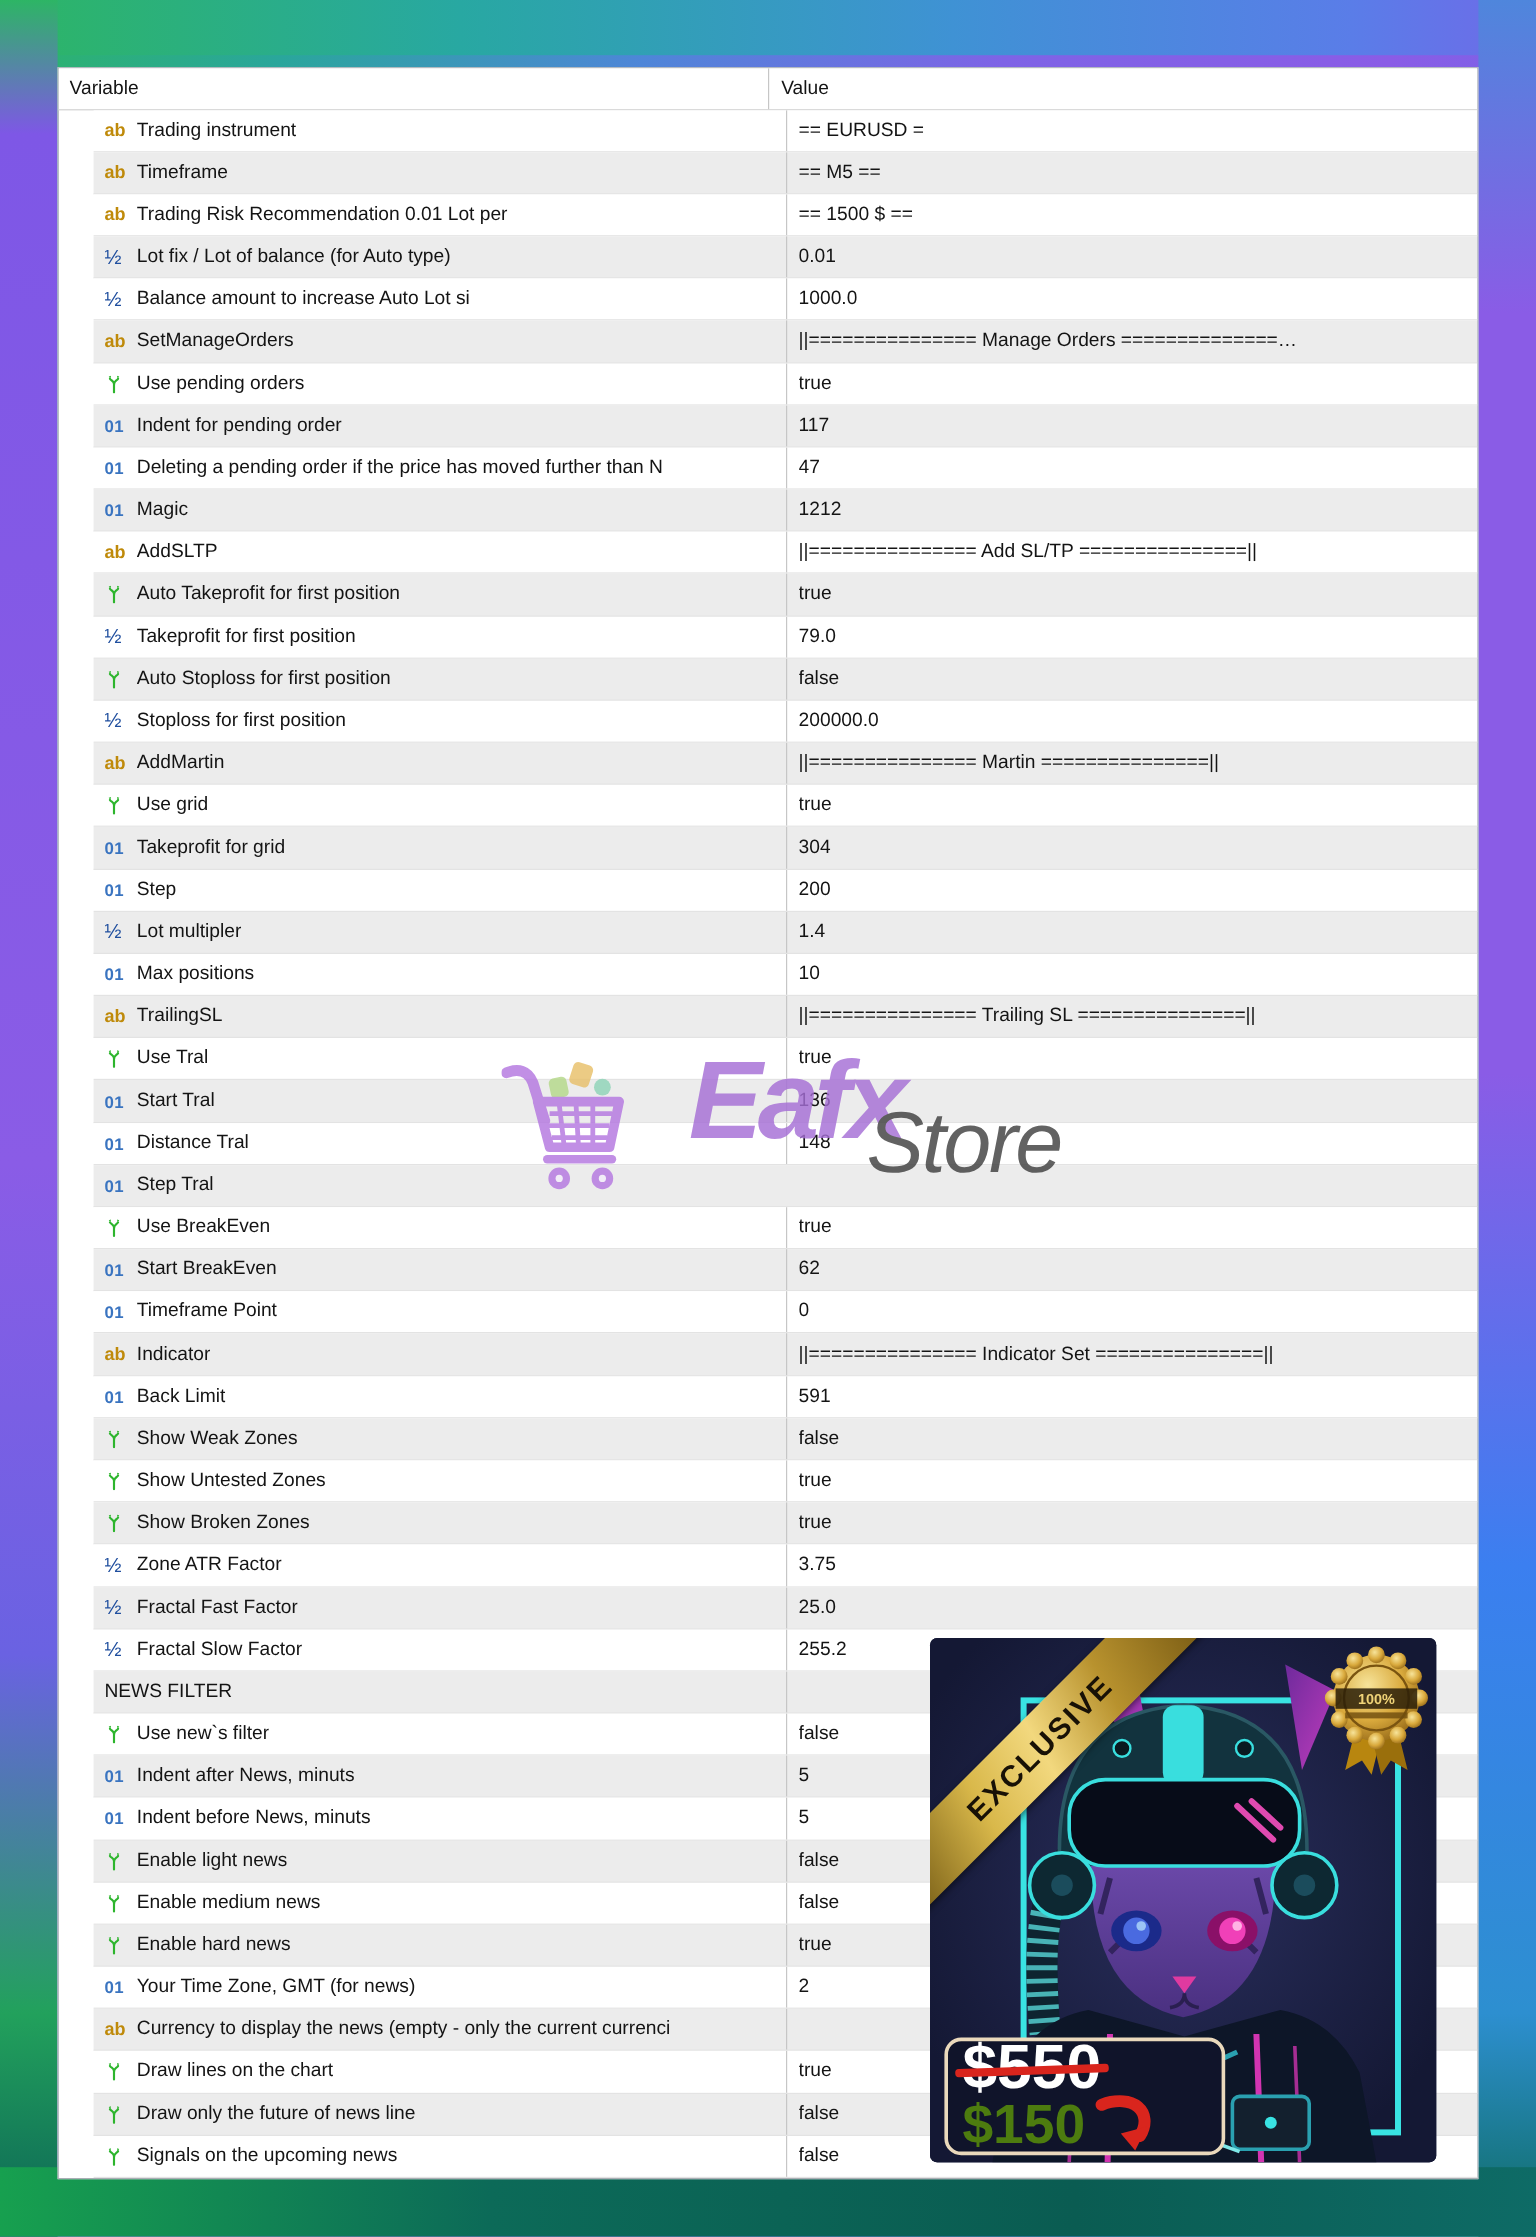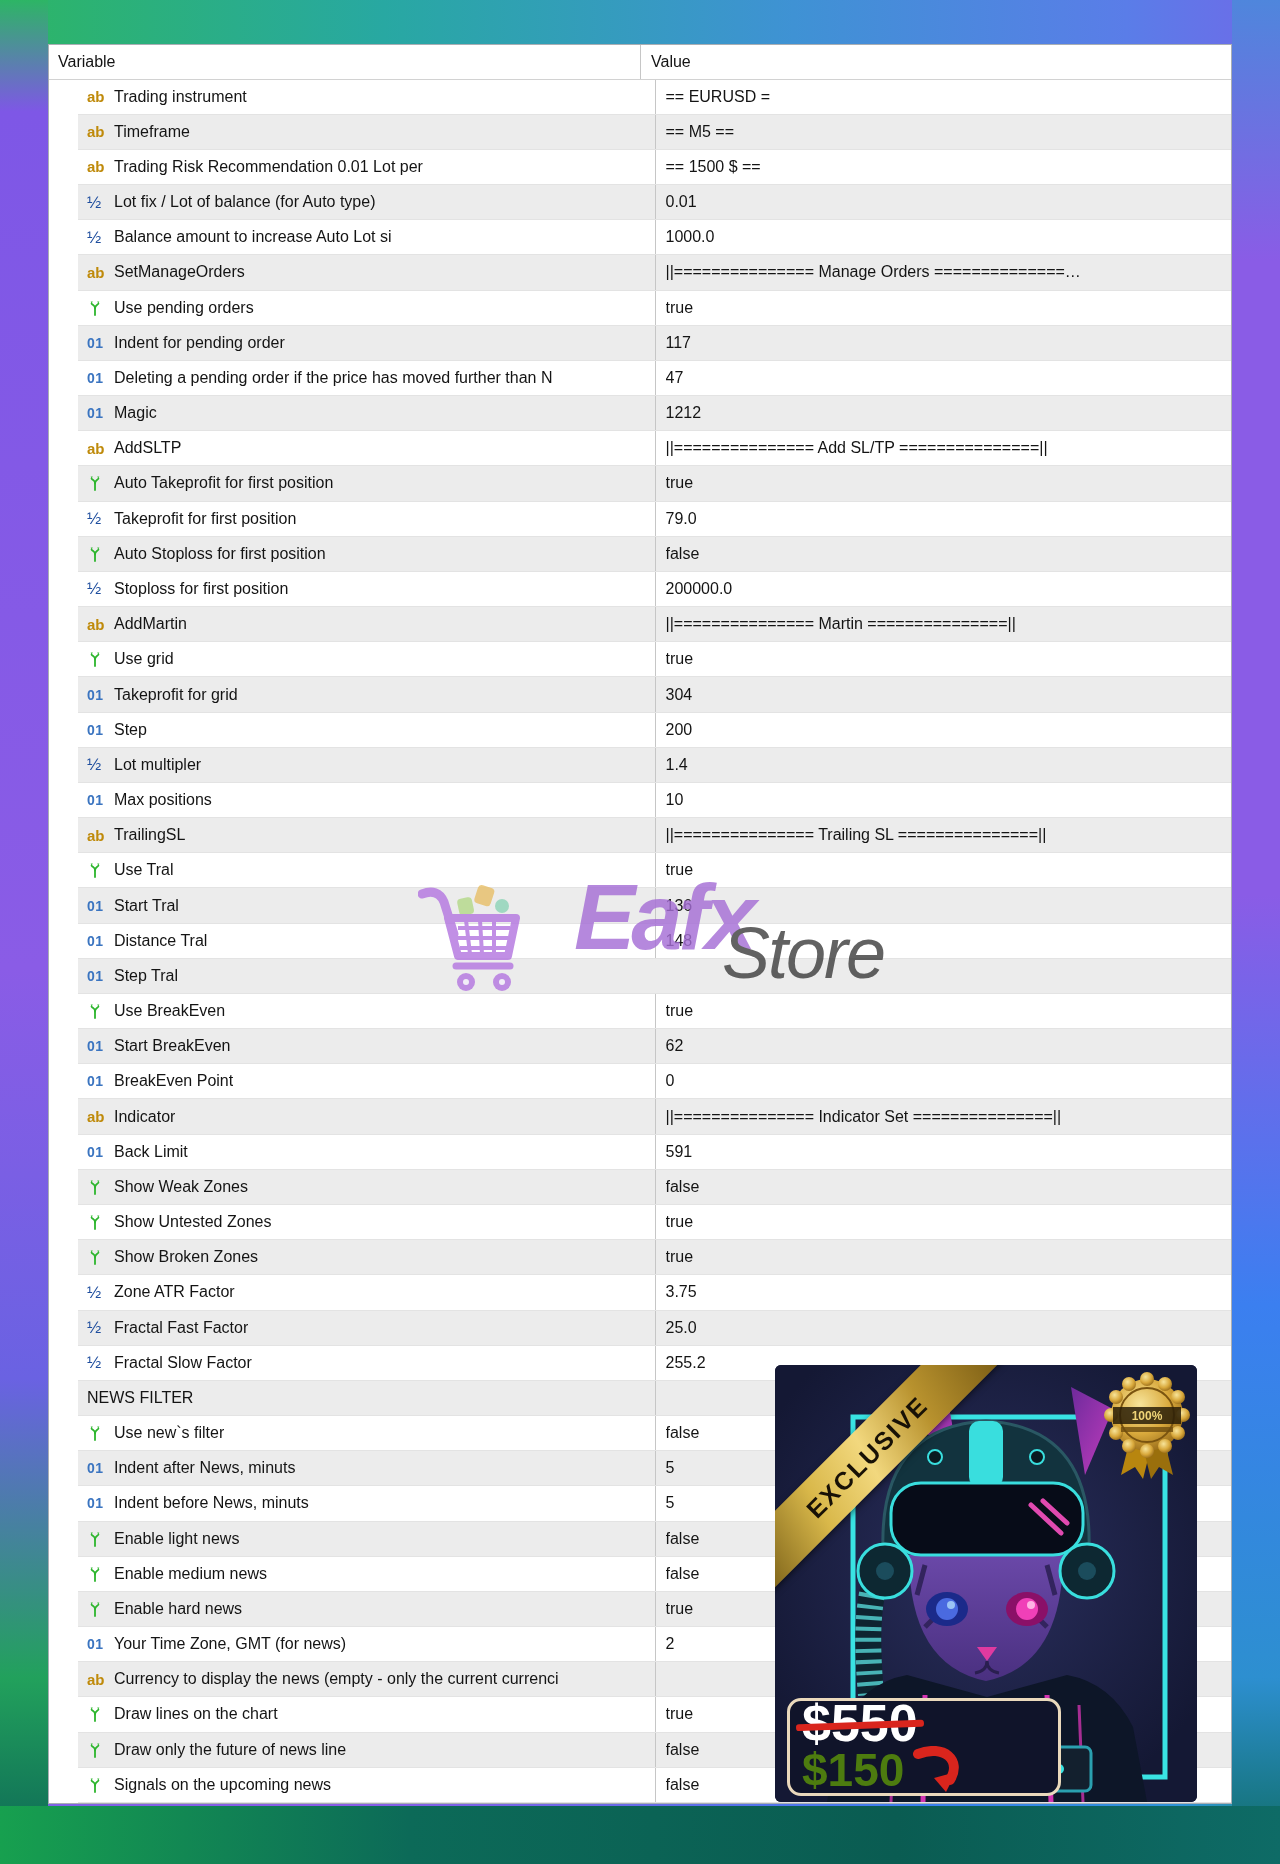--- a/index.html
+++ b/index.html
@@ -16,21 +16,21 @@
     background: linear-gradient(to right,#2db565,#28a8a2 30%,#3f92d4 62%,#5a7de8 88%,#6f6ae8 100%); }
   .bg-left   { position:absolute; left:0; top:0; bottom:0; width:48px;
     background: linear-gradient(to bottom,#2db565 0%,#7e57e6 6%,#8a5ce6 52%,#6a62e2 74%,#22a15c 90%,#0c6456 100%); }
   .bg-right  { position:absolute; right:0; top:0; bottom:0; width:48px;
     background: linear-gradient(to bottom,#4f86dc 0%,#8a5ce6 14%,#8a5ce6 48%,#3b7ff0 70%,#2d8fd0 90%,#0e6b60 100%); }
   .bg-bottom { position:absolute; left:0; right:0; bottom:0; height:58px;
     background: linear-gradient(to right,#17a04f,#0c6a58 32%,#0a5c52 70%,#0e6b66 100%); }
 
   
   .param-table {
-    position:absolute; left:48px; top:44px; width:1184px; height:1760px;
+    position:absolute; left:48px; top:56px; width:1184px; height:1760px;
     background:#fff; border:1px solid #a9aeb4;
     display:flex; flex-direction:column;
     font-size:16px; color:#141414;
   }
   .trow { display:flex; align-items:stretch; flex:1; border-bottom:1px solid #e3e3e3; background:#fff; }
   .thead { flex:0 0 34.5px; border-bottom:1px solid #d2d2d2; }
   .tbody { flex:1; display:flex; flex-direction:column;margin-left:29px; }
   .tbody .trow:nth-child(even) { background:#ececec; }
   .cell-var { width:50%; display:flex; align-items:center; padding-left:9px; overflow:hidden; white-space:nowrap; }
   .cell-val { width:50%; display:flex; align-items:center; padding-left:10px;
@@ -58,21 +58,21 @@
 
   
   .promo { position:absolute; left:775px; top:1365px; width:422px; height:437px;
     border-radius:6px; overflow:hidden; z-index:5; background:#151a38; }
   .ribbon { position:absolute; left:92px; top:92px; width:330px; height:54px;
     transform:translate(-50%,-50%) rotate(-45deg);
     background:linear-gradient(105deg,#6b5210,#d9b84a 30%,#f2d87e 50%,#b8922e 72%,#7a5c14);
     display:flex; align-items:center; justify-content:center; z-index:7;
     box-shadow:0 2px 6px rgba(0,0,0,0.5); }
   .ribbon span { color:#181106; font-weight:bold; font-size:25px; letter-spacing:2px; }
-  .price-tag { position:absolute; left:12px; top:333px; width:274px; height:98px;
+  .price-tag { position:absolute; left:12px; top:333px; width:234px; height:98px;
     background:#10142a; border:3px solid #ead9bc; border-radius:14px; z-index:8;
     display:flex; flex-direction:column; justify-content:center; padding:2px 12px; }
   .price-old { position:relative; color:#fff; font-size:52px; font-weight:bold;
     line-height:46px; width:max-content; }
   .price-old::after { content:""; position:absolute; left:-6px; right:-6px; top:48%;
     height:7px; background:#d9251d; transform:rotate(-2deg); border-radius:3px; }
   .price-new-row { display:flex; align-items:center; gap:6px; }
   .price-new { color:#4d7c0f; font-size:46px; font-weight:bold; line-height:42px; }
 
   .badge { position:absolute; right:2px; top:6px; z-index:7; }
@@ -508,21 +508,21 @@
     </div>
   </div>
 
   <div class="trow" data-icon="int">
     <div class="cell-var">
       <span class="icwrap">
 
         <span class="ic ic-int">01</span>
 
       </span>
-      <span class="lbl label">BreakEven Point</span>
+      <span class="lbl label">Timeframe Point</span>
     </div>
     <div class="cell-val">
       <span class="lbl val">0</span>
     </div>
   </div>
 
   <div class="trow" data-icon="ab">
     <div class="cell-var">
       <span class="icwrap">
         <span class="ic ic-ab">ab</span>

